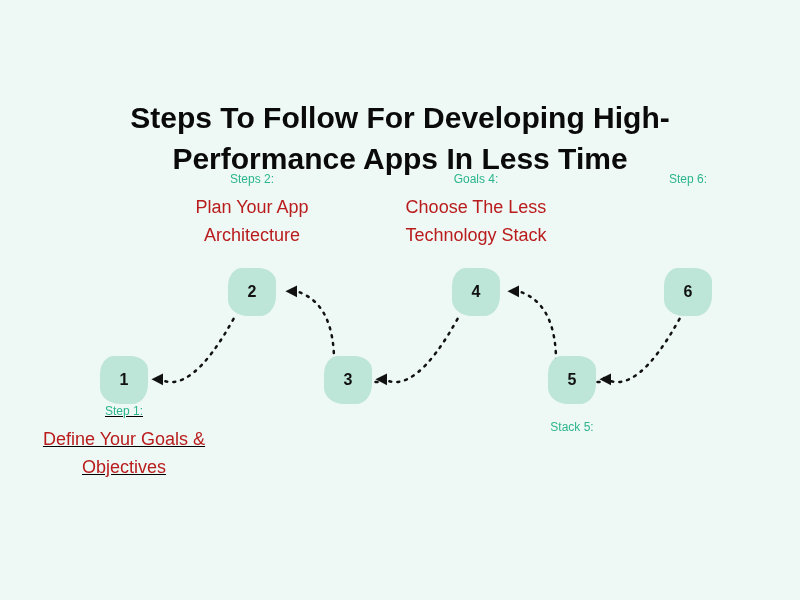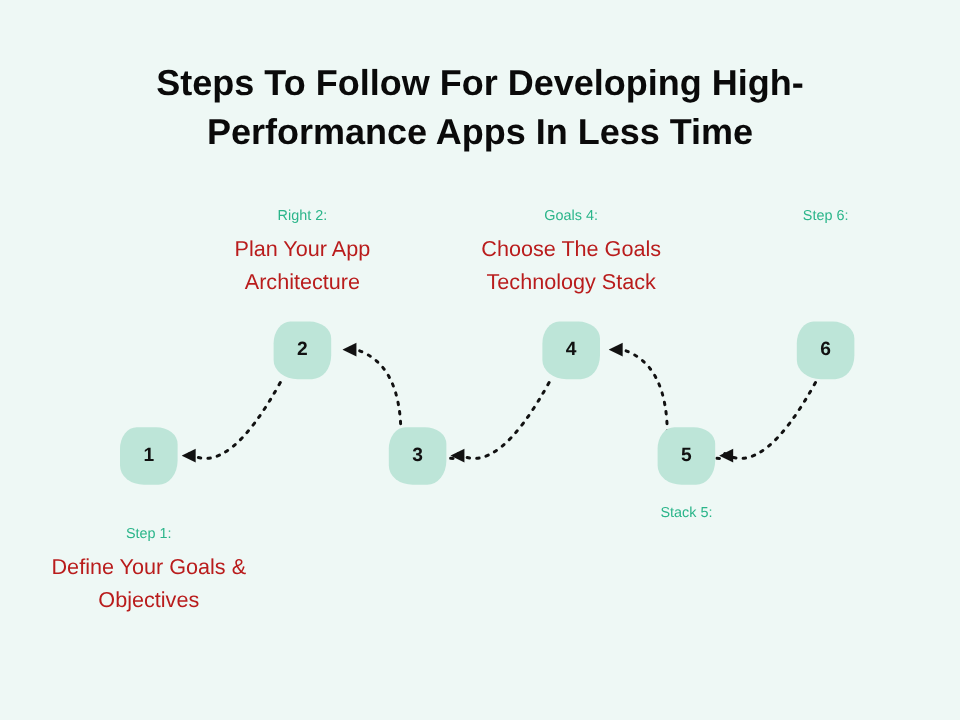--- a/index.html
+++ b/index.html
@@ -11,20 +11,21 @@
   position: relative;
   overflow: hidden;
 }
 .title {
   text-align: center;
   font-size: 30px;
   font-weight: 700;
   color: #0a0a0a;
   padding: 50px 60px 0;
   line-height: 1.35;
+  margin-top: 48px;
 }
 .diagram {
   position: absolute;
   top: 160px;
   left: 0;
   width: 800px;
   height: 400px;
 }
 .node {
   position: absolute;
@@ -104,33 +105,33 @@
   <div class="node" style="left:664px; top:108px;">
     <span>6</span>
   </div>
 
   <span class="arrow-head" style="left:152px; top:210px;">◀</span>
   <span class="arrow-head" style="left:286px; top:122px;">◀</span>
   <span class="arrow-head" style="left:376px; top:210px;">◀</span>
   <span class="arrow-head" style="left:508px; top:122px;">◀</span>
   <span class="arrow-head" style="left:600px; top:210px;">◀</span>
 
-  <div class="label-group" style="left:34px; top:277px;">
+  <div class="label-group" style="left:34px; top:244px;text-decoration:underline;">
     <div class="step-label">Step 1:</div>
     <div class="step-text">Define Your Goals &amp; Objectives</div>
   </div>
   <div class="label-group" style="left:482px; top:260px;">
     <div class="step-label">Stack 5:</div>
   </div>
 
   <div class="label-group" style="left:162px; top:12px;">
-    <div class="step-label">Right 2:</div>
+    <div class="step-label">Steps 2:</div>
     <div class="step-text">Plan Your App Architecture</div>
   </div>
   <div class="label-group" style="left:386px; top:12px;">
     <div class="step-label">Goals 4:</div>
-    <div class="step-text">Choose The Goals Technology Stack</div>
+    <div class="step-text">Choose The Less Technology Stack</div>
   </div>
   <div class="label-group" style="left:598px; top:12px;">
     <div class="step-label">Step 6:</div>
   </div>
 
 </div>
 
 </body></html>

